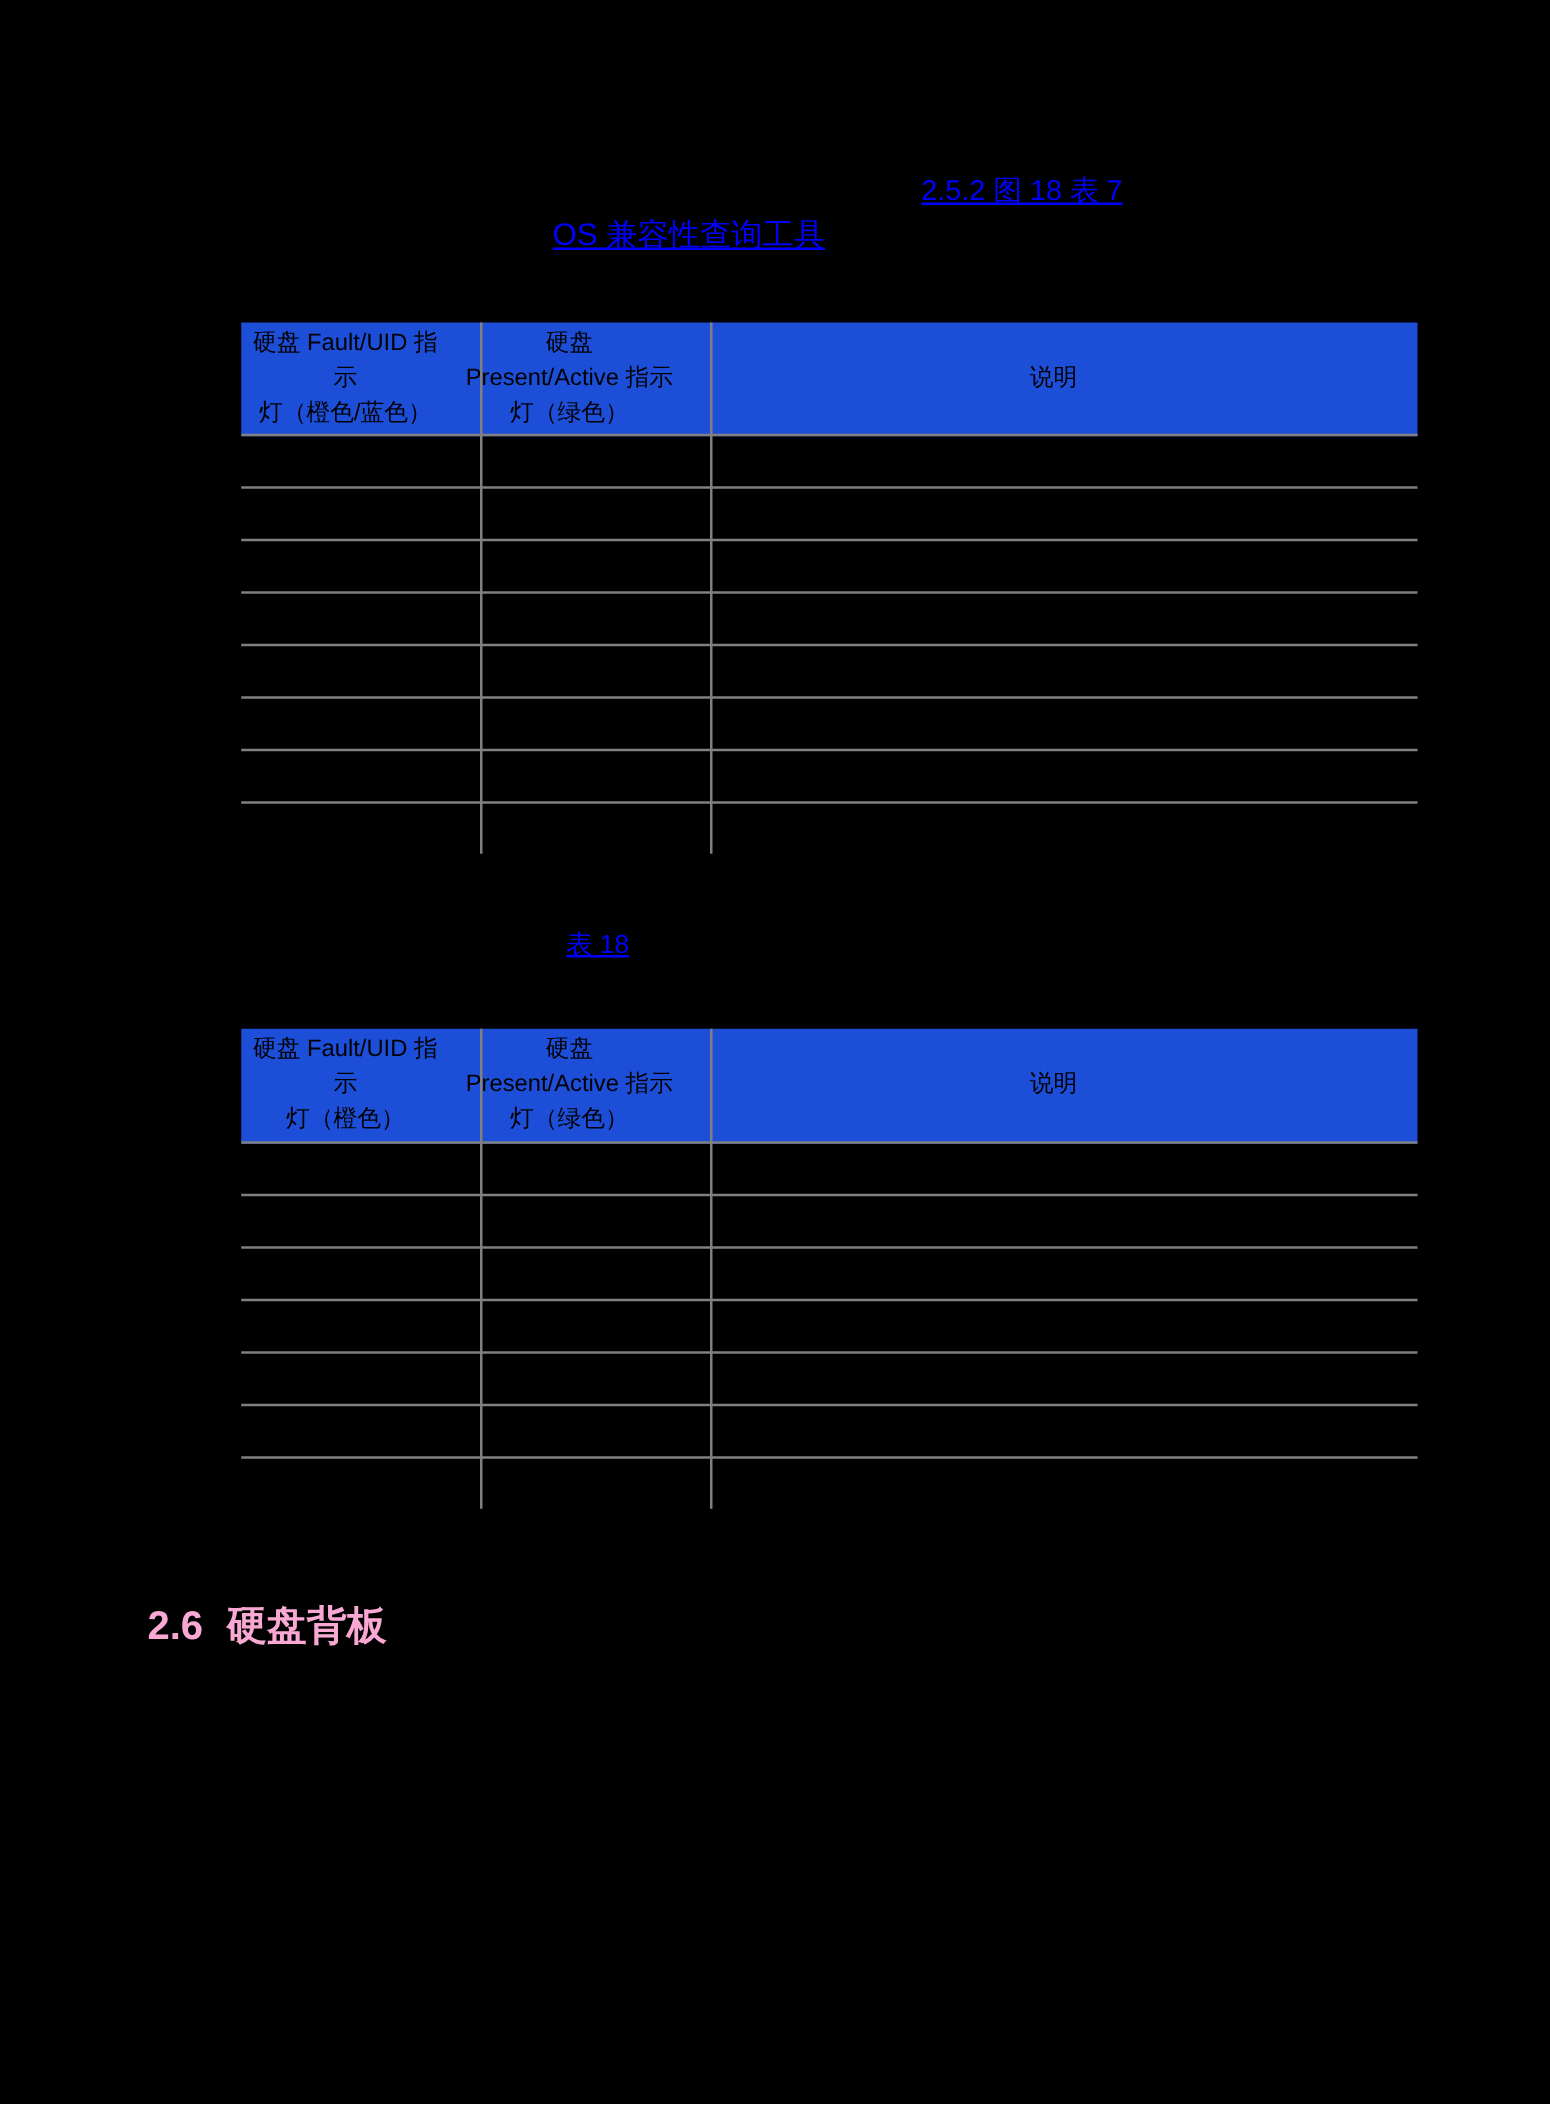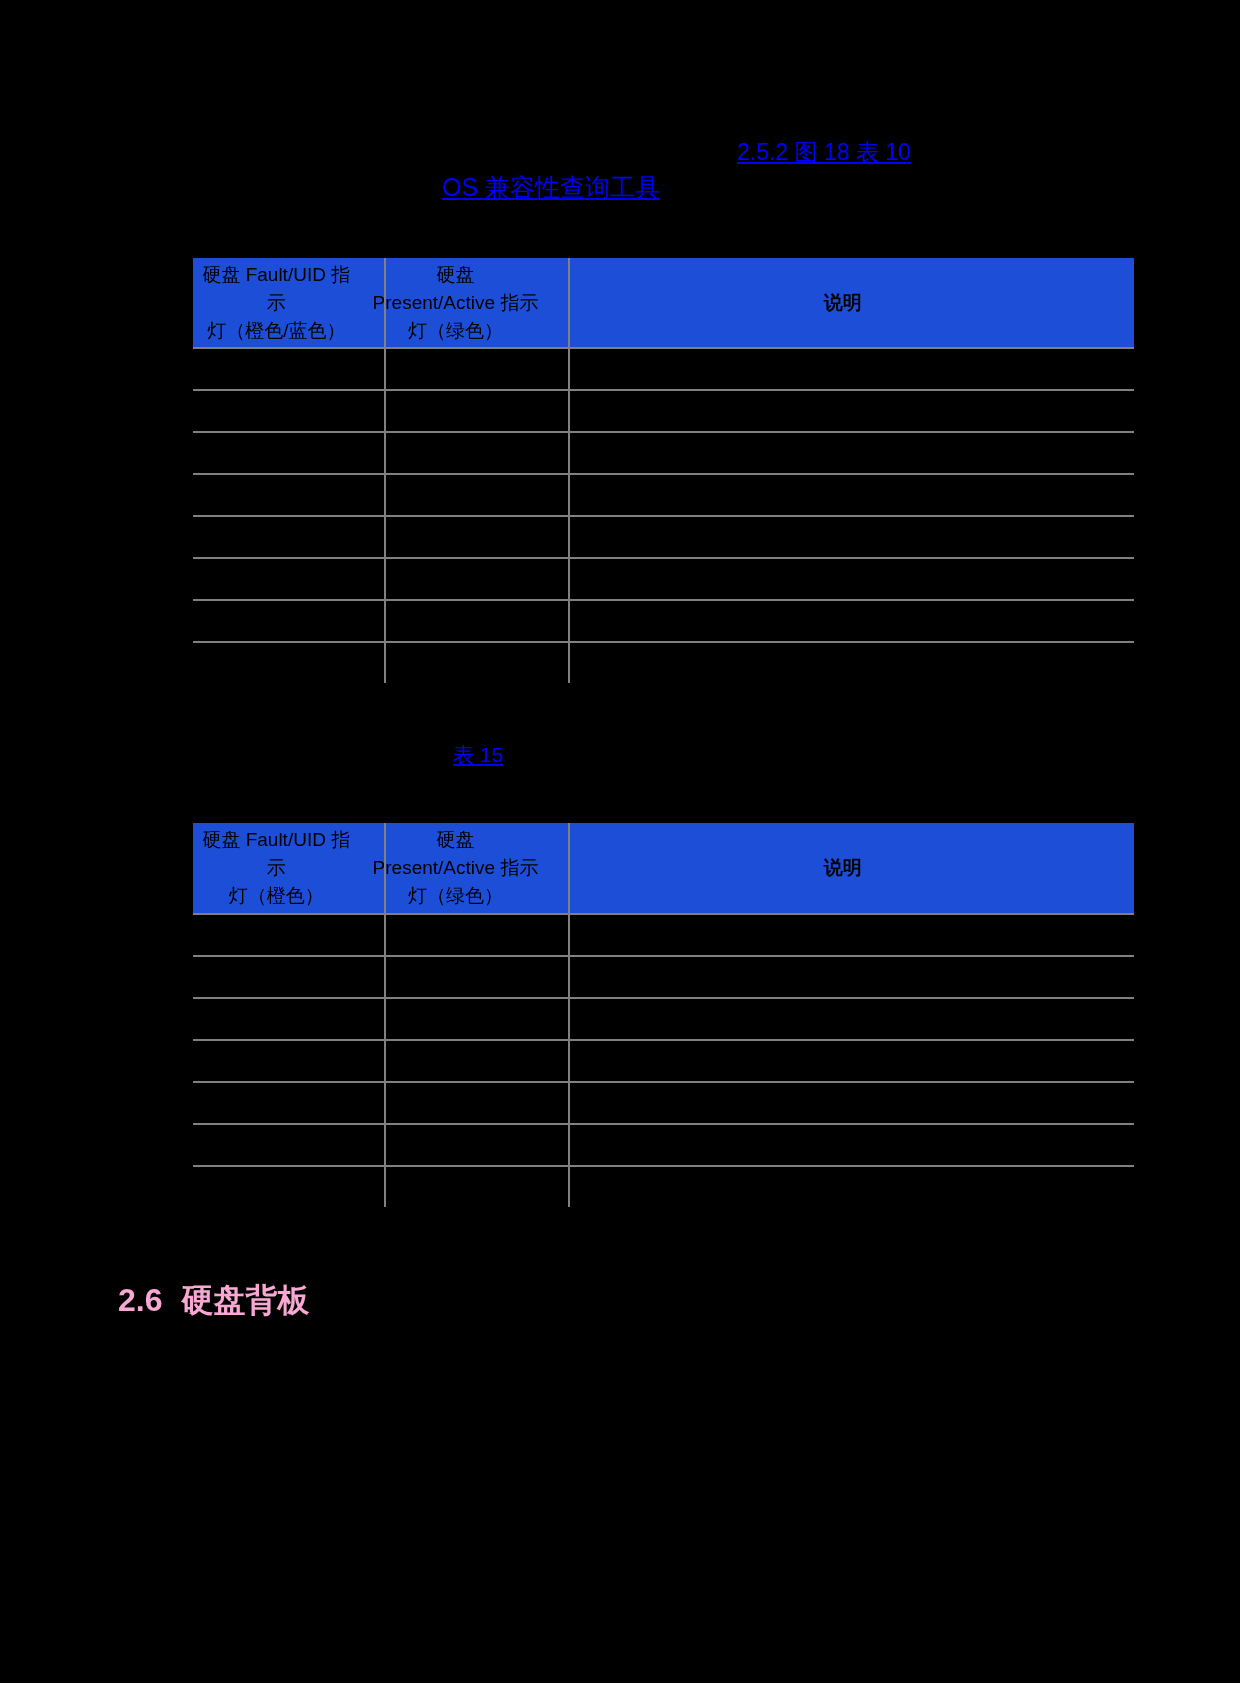--- a/index.html
+++ b/index.html
@@ -37,21 +37,21 @@
   .th{
     display:flex;flex-direction:column;
     align-items:center;justify-content:center;
     color:#000000;
     font-size:19px;line-height:28px;
     text-align:center;
     box-sizing:border-box;
   }
   .th.c1{width:191px;}
   .th.c2{width:220px;}
-  .th.c3{width:668px;font-weight:bold;}
+  .th.c3{width:668px;}
 
   .tbody .trow{
     height:42px;
     box-sizing:border-box;
     border-bottom:2px solid #808080;
     background:transparent;
   }
   .partial-row{height:40px;}
 
   .vdiv{
@@ -68,21 +68,21 @@
     color:#f9a8d4;
     font-size:32px;
     font-weight:bold;
     white-space:nowrap;
   }
   .section-heading .sec-num{margin-right:19px;}
 </style>
 </head>
 <body>
 
-<a class="abs doclink link-ref">2.5.2 图 18 表 10</a>
+<a class="abs doclink link-ref">2.5.2 图 18 表 7</a>
 
 <a class="abs doclink link-os">OS 兼容性查询工具</a>
 
 <div class="doc-table t14">
   <div class="thead">
     <div class="th c1">
       <div>硬盘 Fault/UID 指示</div>
       <div>灯（橙色/蓝色）</div>
     </div>
     <div class="th c2">
@@ -101,21 +101,21 @@
       <div class="trow"></div>
       <div class="trow"></div>
       <div class="trow"></div>
       <div class="trow"></div>
     </div>
   <div class="partial-row"></div>
   <div class="vdiv d1"></div>
   <div class="vdiv d2"></div>
 </div>
 
-<a class="abs doclink link-t15">表 15</a>
+<a class="abs doclink link-t15">表 18</a>
 
 <div class="doc-table t15">
   <div class="thead">
     <div class="th c1">
       <div>硬盘 Fault/UID 指示</div>
       <div>灯（橙色）</div>
     </div>
     <div class="th c2">
       <div>硬盘</div>
       <div>Present/Active 指示</div>

